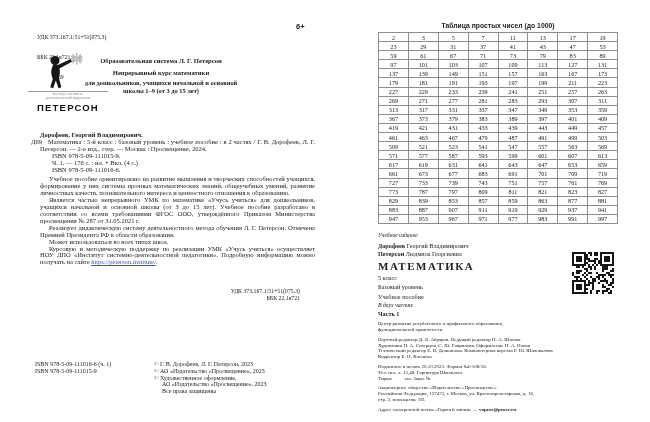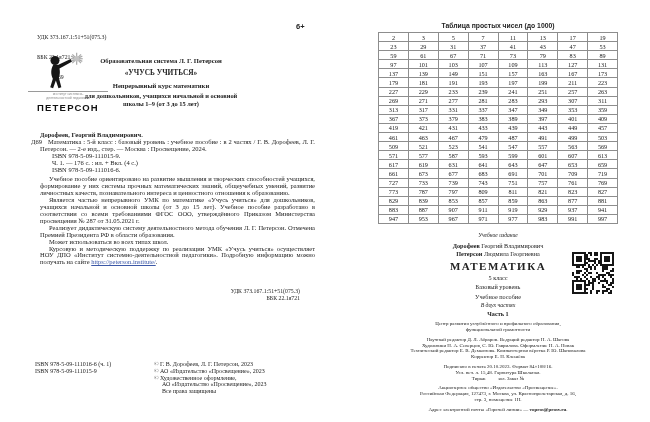--- a/index.html
+++ b/index.html
@@ -35,21 +35,21 @@
   .isbn-bottom{left:35px;top:361px;font-size:6px;line-height:7.4px;}
   .copyright{left:154px;top:361px;font-size:6px;line-height:6.8px;}
   .copyright .ind{padding-left:8px;}
   
   .tbl-title{left:378px;top:22px;width:240px;text-align:center;font-family:"Liberation Sans",sans-serif;
              font-weight:bold;font-size:6.8px;}
   .primes-wrap{left:378px;top:32px;width:240px;}
   table.primes{border-collapse:collapse;width:240px;table-layout:fixed;border:1.2px solid #555;}
   table.primes td{border:0.6px solid #8d8d8d;height:8.1px;text-align:center;vertical-align:middle;
                   font-size:6.2px;color:#222;padding:0;}
-  .colophon{left:378px;top:232px;width:240px;text-align:center;}
+  .colophon{left:378px;top:232px;width:240px;}
   .colophon .ed{font-style:italic;font-size:5.6px;}
   .colophon .auth{font-size:6.2px;margin-top:3.5px;}
   .colophon .auth b{font-weight:bold;}
   .colophon .booktitle{font-weight:bold;font-size:11px;letter-spacing:1.5px;margin-top:3px;}
   .colophon .l6{font-size:6.2px;margin-top:2.2px;}
   .colophon .ital{font-style:italic;font-size:5.8px;margin-top:2.2px;}
   .colophon .part{font-weight:bold;font-size:6.2px;margin-top:2.4px;}
   .colophon .small{font-size:5px;line-height:5.8px;}
   .colophon .grp{margin-top:4px;}
   .colophon .email b{font-weight:bold;}
@@ -87,21 +87,20 @@
     </span>
     <div class="inst">
       <div>институт системно-</div>
       <div>деятельностной педагогики</div>
     </div>
     <div class="brand">ПЕТЕРСОН</div>
   </div>
 
   <div class="abs heading">
     <div class="h1">Образовательная система Л. Г. Петерсон</div>
-    <div class="h2">«УЧУСЬ УЧИТЬСЯ»</div>
     <div class="h3">Непрерывный курс математики</div>
     <div class="h4">
       <div>для дошкольников, учащихся начальной и основной</div>
       <div>школы 1–9 (от 3 до 15 лет)</div>
     </div>
   </div>
 
   <div class="abs text-col">
     <div class="bib">
       <span class="code">Д69</span>

